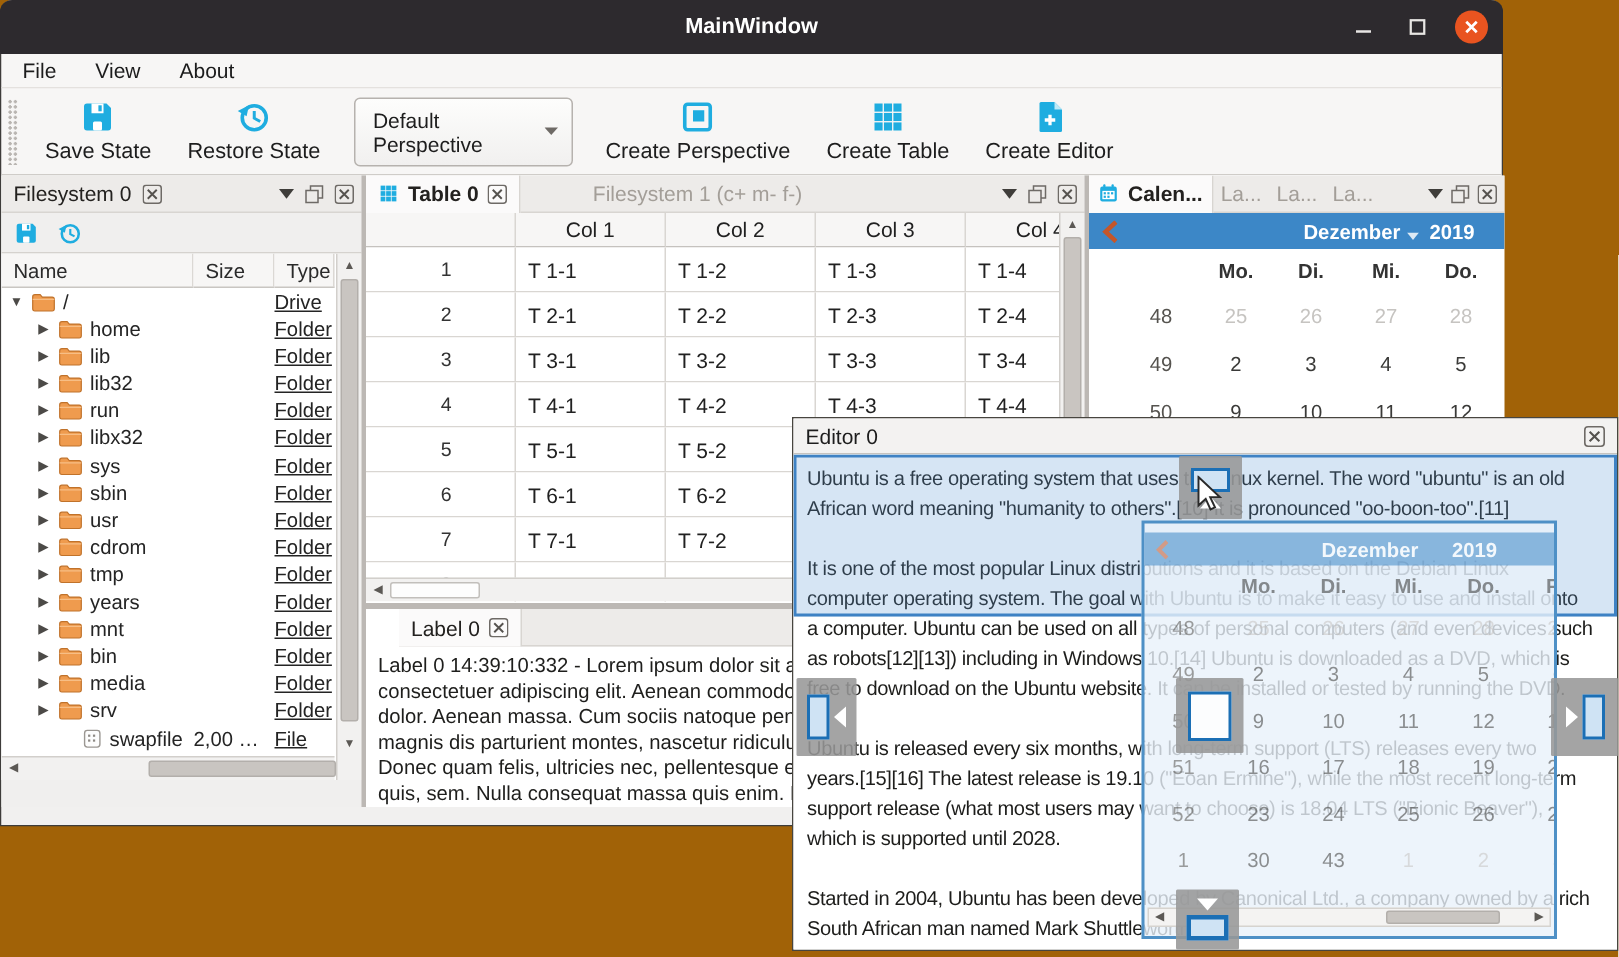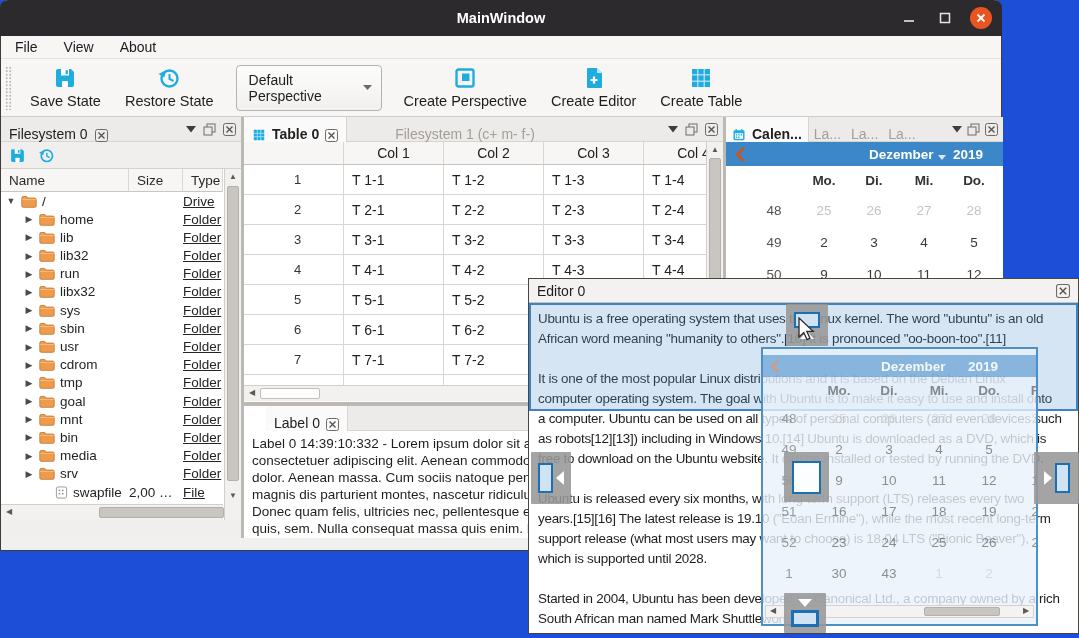--- a/index.html
+++ b/index.html
@@ -1,18 +1,18 @@
 <!DOCTYPE html>
 <html><head>
 <meta charset="utf-8">
 <style>
   * { margin:0; padding:0; box-sizing:border-box; }
   html,body { width:1079px; height:638px; background:#ffffff; overflow:hidden;
     font-family:"Liberation Sans","DejaVu Sans",sans-serif; }
-  .desktop { position:relative; width:1079px; height:638px; background:#1d4ed8; }
+  .desktop { position:relative; width:1079px; height:638px; background:#a16207; }
 
   
   .main-window { position:absolute; left:0; top:0; width:1002px; height:551px;
     background:#f6f5f4; border:1px solid #3e3c3a; border-top:none; border-radius:8px 8px 0 0; }
   .titlebar { position:absolute; left:-1px; top:0; width:1002px; height:36px; background:#2d2a2e;
     border-radius:8px 8px 0 0; display:flex; align-items:center; justify-content:center; }
   .titlebar .title { color:#ffffff; font-size:14.5px; font-weight:bold; }
   .win-controls { position:absolute; right:10px; top:0; height:36px; display:flex; align-items:center; gap:14px; }
   .wc { width:22px; height:22px; display:flex; align-items:center; justify-content:center; color:#e8e6e4; font-size:13px; }
   .wc-close { width:22px; height:22px; border-radius:50%; background:#e95420; color:#fff;
@@ -30,21 +30,21 @@
     padding:0 12px; height:54px; font-size:14.5px; color:#1d1d1d; }
   .combo { margin:0 10px; width:146px; height:46px; border:1px solid #b6b2ae; border-radius:4px;
     background:linear-gradient(#fdfdfc,#f1f0ef); display:flex; align-items:center; padding:0 8px 0 12px; }
   .combo span.val { flex:1; font-size:14px; color:#1d1d1d; }
 
   
   .dock-root { position:absolute; left:0; top:117px; width:1000px; height:421px; background:#f0efee; }
   .status-strip { position:absolute; left:0; top:538px; width:1000px; height:12px; background:#f1f0ef; }
 
   .ptitle { height:25px; display:flex; align-items:center; background:#edebe9; border-bottom:1px solid #d8d5d1; }
-  .tab { display:flex; align-items:flex-end; gap:6px; height:25px; padding:0 8px; font-size:14px; color:#23211f; }
+  .tab { display:flex; align-items:center; gap:6px; height:25px; padding:0 8px; font-size:14px; color:#23211f; }
   .tab.active { background:#fbfafa; border-right:1px solid #d8d5d1; }
   .tab.inactive { color:#a39e98;padding-left:48px; }
   .title-buttons { margin-left:auto; display:flex; align-items:center; gap:7px; padding-right:5px; }
 
   
   .fs-panel { position:absolute; left:0; top:0; width:240px; height:421px; background:#f0efee; }
   .fs-toolbar { height:26px; display:flex; align-items:center; gap:12px; padding-left:8px; background:#f0efee; }
   .treewrap { position:relative; margin:0; height:352px; background:#ffffff; border-top:1px solid #d5d2ce; overflow:hidden; }
   .thcell { position:absolute; top:0; height:23px; font-size:13.5px; color:#2a2a2a; display:flex; align-items:center; padding-left:8px;
     border-right:1px solid #dbd8d4; border-bottom:1px solid #c9c6c2; background:#f7f6f5; }
@@ -195,47 +195,47 @@
             <path d="M0 1 L9 1 L4.5 6 Z" fill="#6e6a66"></path>
           </svg>
       </div>
 
       <div class="tbtn">
         <svg width="24" height="24" viewBox="0 0 24 24">
           <rect x="3.5" y="3.5" width="17" height="17" rx="2" fill="none" stroke="#1fade0" stroke-width="2.4"></rect>
           <rect x="9" y="7.5" width="7.5" height="7.5" fill="#1fade0"></rect>
         </svg>
         <span>Create Perspective</span>
-      </div>
-
-      <div class="tbtn">
-        <svg width="24" height="24" viewBox="0 0 24 24">
-          <path d="M5 3 q0-1 1-1 h9 l5 5 v14 q0 1 -1 1 h-13 q-1 0 -1-1 z" fill="#1fade0"></path>
-          <path d="M15 2 l5 5 h-5 z" fill="#bfeaf7"></path>
-          <path d="M12 10.5 v7 M8.5 14 h7" stroke="#fff" stroke-width="2.2"></path>
-        </svg>
-        <span>Create Editor</span>
       </div>
 
       <div class="tbtn">
         <svg width="24" height="24" viewBox="0 0 24 24">
           <g fill="#1fade0">
             <rect x="3" y="3" width="5.4" height="5.4"></rect>
               <rect x="9.3" y="3" width="5.4" height="5.4"></rect>
               <rect x="15.6" y="3" width="5.4" height="5.4"></rect>
             <rect x="3" y="9.3" width="5.4" height="5.4"></rect>
               <rect x="9.3" y="9.3" width="5.4" height="5.4"></rect>
               <rect x="15.6" y="9.3" width="5.4" height="5.4"></rect>
             <rect x="3" y="15.6" width="5.4" height="5.4"></rect>
               <rect x="9.3" y="15.6" width="5.4" height="5.4"></rect>
               <rect x="15.6" y="15.6" width="5.4" height="5.4"></rect>
           </g>
         </svg>
         <span>Create Table</span>
       </div>
+
+      <div class="tbtn">
+        <svg width="24" height="24" viewBox="0 0 24 24">
+          <path d="M5 3 q0-1 1-1 h9 l5 5 v14 q0 1 -1 1 h-13 q-1 0 -1-1 z" fill="#1fade0"></path>
+          <path d="M15 2 l5 5 h-5 z" fill="#bfeaf7"></path>
+          <path d="M12 10.5 v7 M8.5 14 h7" stroke="#fff" stroke-width="2.2"></path>
+        </svg>
+        <span>Create Editor</span>
+      </div>
     </div>
 
     <div class="dock-root">
 
       <div class="fs-panel">
         <div class="ptitle">
           <span class="tab" style="gap:7px;">
             <span>Filesystem 0</span>
             <svg width="13" height="13" viewBox="0 0 13 13">
               <rect x="0.5" y="0.5" width="12" height="12" rx="2" fill="none" stroke="#6e6a66"></rect>
@@ -432,21 +432,21 @@
               </div>
               <div class="trow">
                 <span class="c-name" style="padding-left: 22px;">
                   <span class="exp">▶</span>
                   <span style="display: inline-flex; margin-left: 4px;">
                     <svg width="16" height="13" viewBox="0 0 20 16">
                       <path d="M1 3.5 q0-1.8 1.8-1.8 h4.4 l1.8 2 h8.2 q1.8 0 1.8 1.8 v8 q0 1.8 -1.8 1.8 h-14.4 q-1.8 0 -1.8-1.8 z" fill="#ef9b4e" stroke="#c0722a" stroke-width="1"></path>
                       <path d="M1 5.6 h18" stroke="#f7be85" stroke-width="1.2"></path>
                     </svg>
                   </span>
-                  <span class="tname">goal</span>
+                  <span class="tname">years</span>
                 </span>
                 <span class="c-size"></span>
                 <span class="c-type">Folder</span>
               </div>
               <div class="trow">
                 <span class="c-name" style="padding-left: 22px;">
                   <span class="exp">▶</span>
                   <span style="display: inline-flex; margin-left: 4px;">
                     <svg width="16" height="13" viewBox="0 0 20 16">
                       <path d="M1 3.5 q0-1.8 1.8-1.8 h4.4 l1.8 2 h8.2 q1.8 0 1.8 1.8 v8 q0 1.8 -1.8 1.8 h-14.4 q-1.8 0 -1.8-1.8 z" fill="#ef9b4e" stroke="#c0722a" stroke-width="1"></path>

